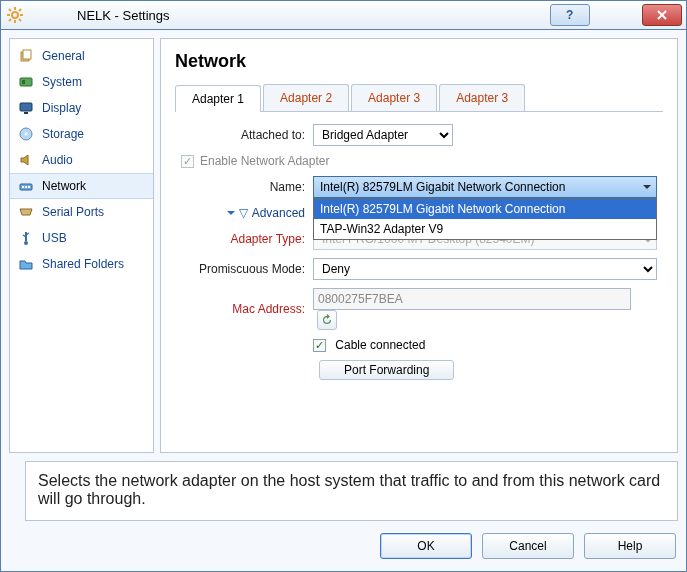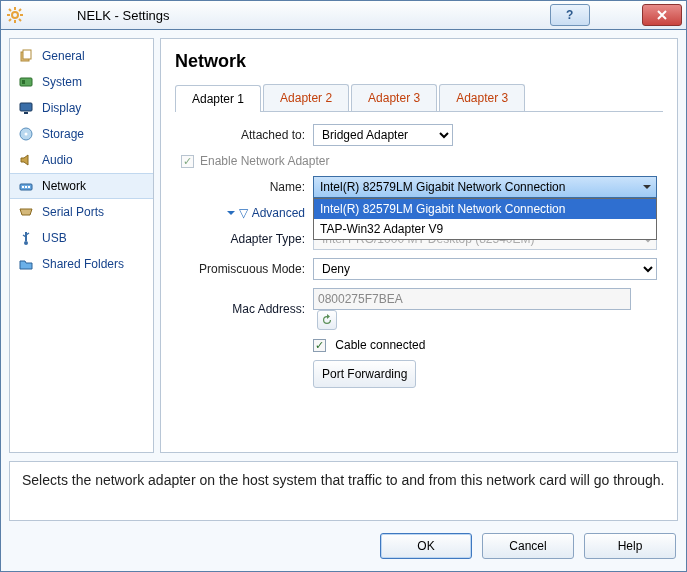--- a/index.html
+++ b/index.html
@@ -27,21 +27,21 @@
   
   .main { flex:1; background:#fff; border:1px solid #b8c6d6; padding:12px 14px; display:flex; flex-direction:column; min-width:0;}
   .main h1 { font-size:18px; font-weight:bold; margin-bottom:12px; }
   .tabs { display:flex; border-bottom:1px solid #b8c6d6; }
   .tab { padding:6px 16px; border:1px solid #b8c6d6; border-bottom:none; background:#f2f6fa; color:#c2410c; margin-right:2px; border-radius:3px 3px 0 0; cursor:pointer;}
   .tab.active { background:#fff; position:relative; top:1px; color:#000; font-weight:400;}
   .tab-body { padding:12px 6px 6px 6px; flex:1; }
 
   .row { display:flex; align-items:center; margin-bottom:8px; }
   .row .lbl { width:132px; text-align:right; padding-right:8px; color:#222; }
-  .row .lbl.disabled { color:#0f172a; }
+  .row .lbl.disabled { color:#b91c1c; }
   .row .ctrl { flex:1; position:relative; }
 
   .checkbox { width:13px; height:13px; border:1px solid #8a9db1; background:#f7f7f7; display:inline-flex; align-items:center; justify-content:center; margin-right:6px; }
   .checkbox.checked::after { content:"✓"; font-size:11px; color:#2a6d2a; line-height:1; }
   .checkbox.disabled { opacity:0.6; }
 
   select, input[type=text] { width:100%; height:22px; border:1px solid #a7b8cc; background:#fff; padding:0 4px; font-size:12px; }
   select.short { width:140px; }
   select:disabled, input:disabled { background:#f6f6f6; color:#888; }
 
@@ -51,23 +51,23 @@
   .dropdown-list { position:absolute; left:0; right:0; top:22px; background:#fff; border:1px solid #6a6a6a; z-index:10; }
   .dropdown-item { padding:3px 6px; cursor:pointer; }
   .dropdown-item.highlight { background:#2f6fd0; color:#fff; }
 
   .adv-toggle { color:#15428b; cursor:pointer; display:inline-flex; align-items:center;}
   .adv-toggle::before { content:""; display:inline-block; border:4px solid transparent; border-top-color:#2a6fbf; margin-right:4px; transform:translateY(2px);}
 
   .mac-row input { width:calc(100% - 26px); display:inline-block; }
   .refresh-btn { width:20px; height:20px; border:1px solid #b6c5d6; border-radius:3px; display:inline-flex; align-items:center; justify-content:center; margin-left:4px; vertical-align:middle; background:linear-gradient(#fefefe,#e8eef5); cursor:pointer;}
 
-  .portfwd-btn { height:28px; padding:0 8px; border:1px solid #b6c5d6; border-radius:3px; background:linear-gradient(#fefefe,#e8eef5); cursor:pointer; }
-
-  .desc-box { background:#fff; border:1px solid #b8c6d6; padding:10px 12px; font-size:14px; color:#222; height:60px; }
+  .portfwd-btn { height:20px; padding:0 24px; border:1px solid #b6c5d6; border-radius:3px; background:linear-gradient(#fefefe,#e8eef5); cursor:pointer;margin-left:6px; }
+
+  .desc-box { background:#fff; border:1px solid #b8c6d6; padding:10px 12px; font-size:16px; color:#222; height:60px;margin-left:16px; }
 
   .dialog-buttons { display:flex; justify-content:flex-end; gap:10px; padding:4px 2px; }
   .dlg-btn { width:92px; height:26px; border:1px solid #8aa4c2; border-radius:3px; background:linear-gradient(#fefefe,#e3ecf5); cursor:pointer; }
   .dlg-btn.primary { border-color:#3e78c0; box-shadow:0 0 0 1px #bcd6f2 inset; }
 
 </style>
 </head>
 <body>
 
 <div class="titlebar">

